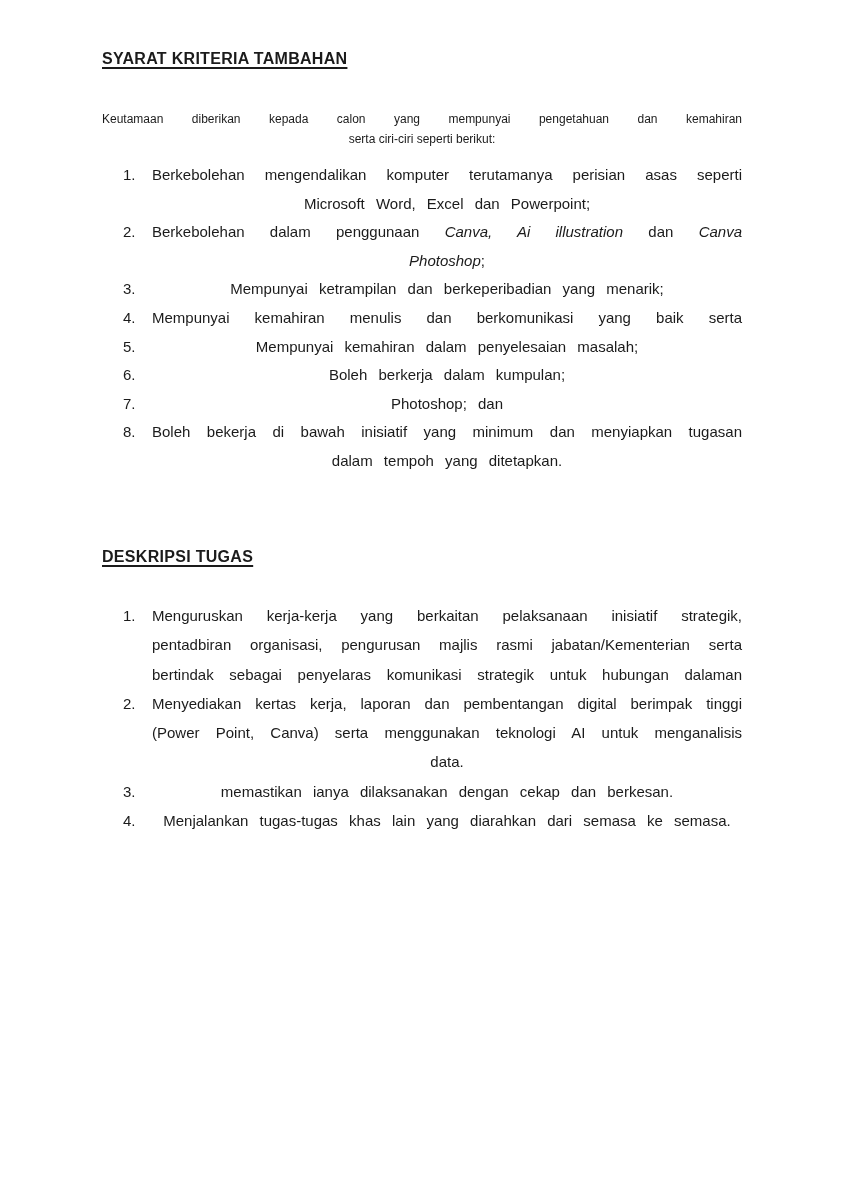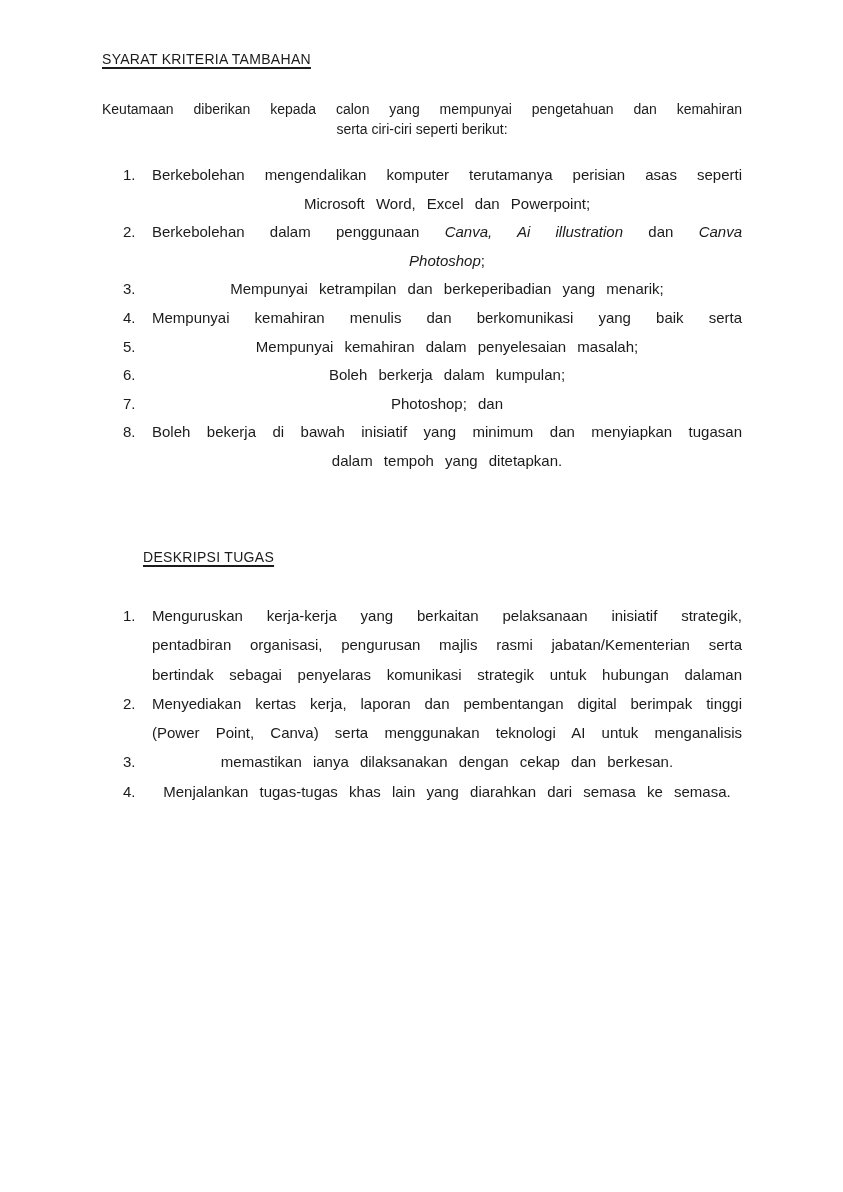--- a/index.html
+++ b/index.html
@@ -9,37 +9,37 @@
     height: 1192px;
     background: #ffffff;
     font-family: "Liberation Sans", sans-serif;
     color: #1b1b1b;
     overflow: hidden;
   }
   .heading {
     position: absolute;
     left: 102px;
     margin: 0;
-    font-size: 14px;
-    font-weight: normal;
+    font-size: 16px;
+    font-weight: bold;
     letter-spacing: 0.3px;
     line-height: 20px;
     text-decoration: underline;
     text-decoration-thickness: 2px;
     text-underline-offset: 3px;
     white-space: nowrap;
   }
   #heading-1 { top: 49px; }
-  #heading-2 { top: 547px; margin-left: 41px; }
+  #heading-2 { top: 547px; }
   .intro {
     position: absolute;
     left: 102px;
-    top: 99px;
+    top: 109px;
     width: 640px;
-    font-size: 14px;
+    font-size: 12px;
     line-height: 20px;
   }
   .list {
     position: absolute;
     left: 102px;
     width: 640px;
     font-size: 15px;
   }
   #list-1 { top: 161px; }
   #list-2 { top: 601px; }
@@ -138,20 +138,21 @@
           <div class="line j"><span>Menguruskan kerja-kerja yang berkaitan pelaksanaan inisiatif strategik,</span></div>
           <div class="line j"><span>pentadbiran organisasi, pengurusan majlis rasmi jabatan/Kementerian serta</span></div>
           <div class="line j"><span>bertindak sebagai penyelaras komunikasi strategik untuk hubungan dalaman</span></div>
         </div>
       </div>
       <div class="item">
         <div class="num">2.</div>
         <div class="body">
           <div class="line j"><span>Menyediakan kertas kerja, laporan dan pembentangan digital berimpak tinggi</span></div>
           <div class="line j"><span>(Power Point, Canva) serta menggunakan teknologi AI untuk menganalisis</span></div>
+          <div class="line last"><span>data.</span></div>
         </div>
       </div>
       <div class="item">
         <div class="num">3.</div>
         <div class="body">
           <div class="line last"><span>memastikan ianya dilaksanakan dengan cekap dan berkesan.</span></div>
         </div>
       </div>
       <div class="item">
         <div class="num">4.</div>

